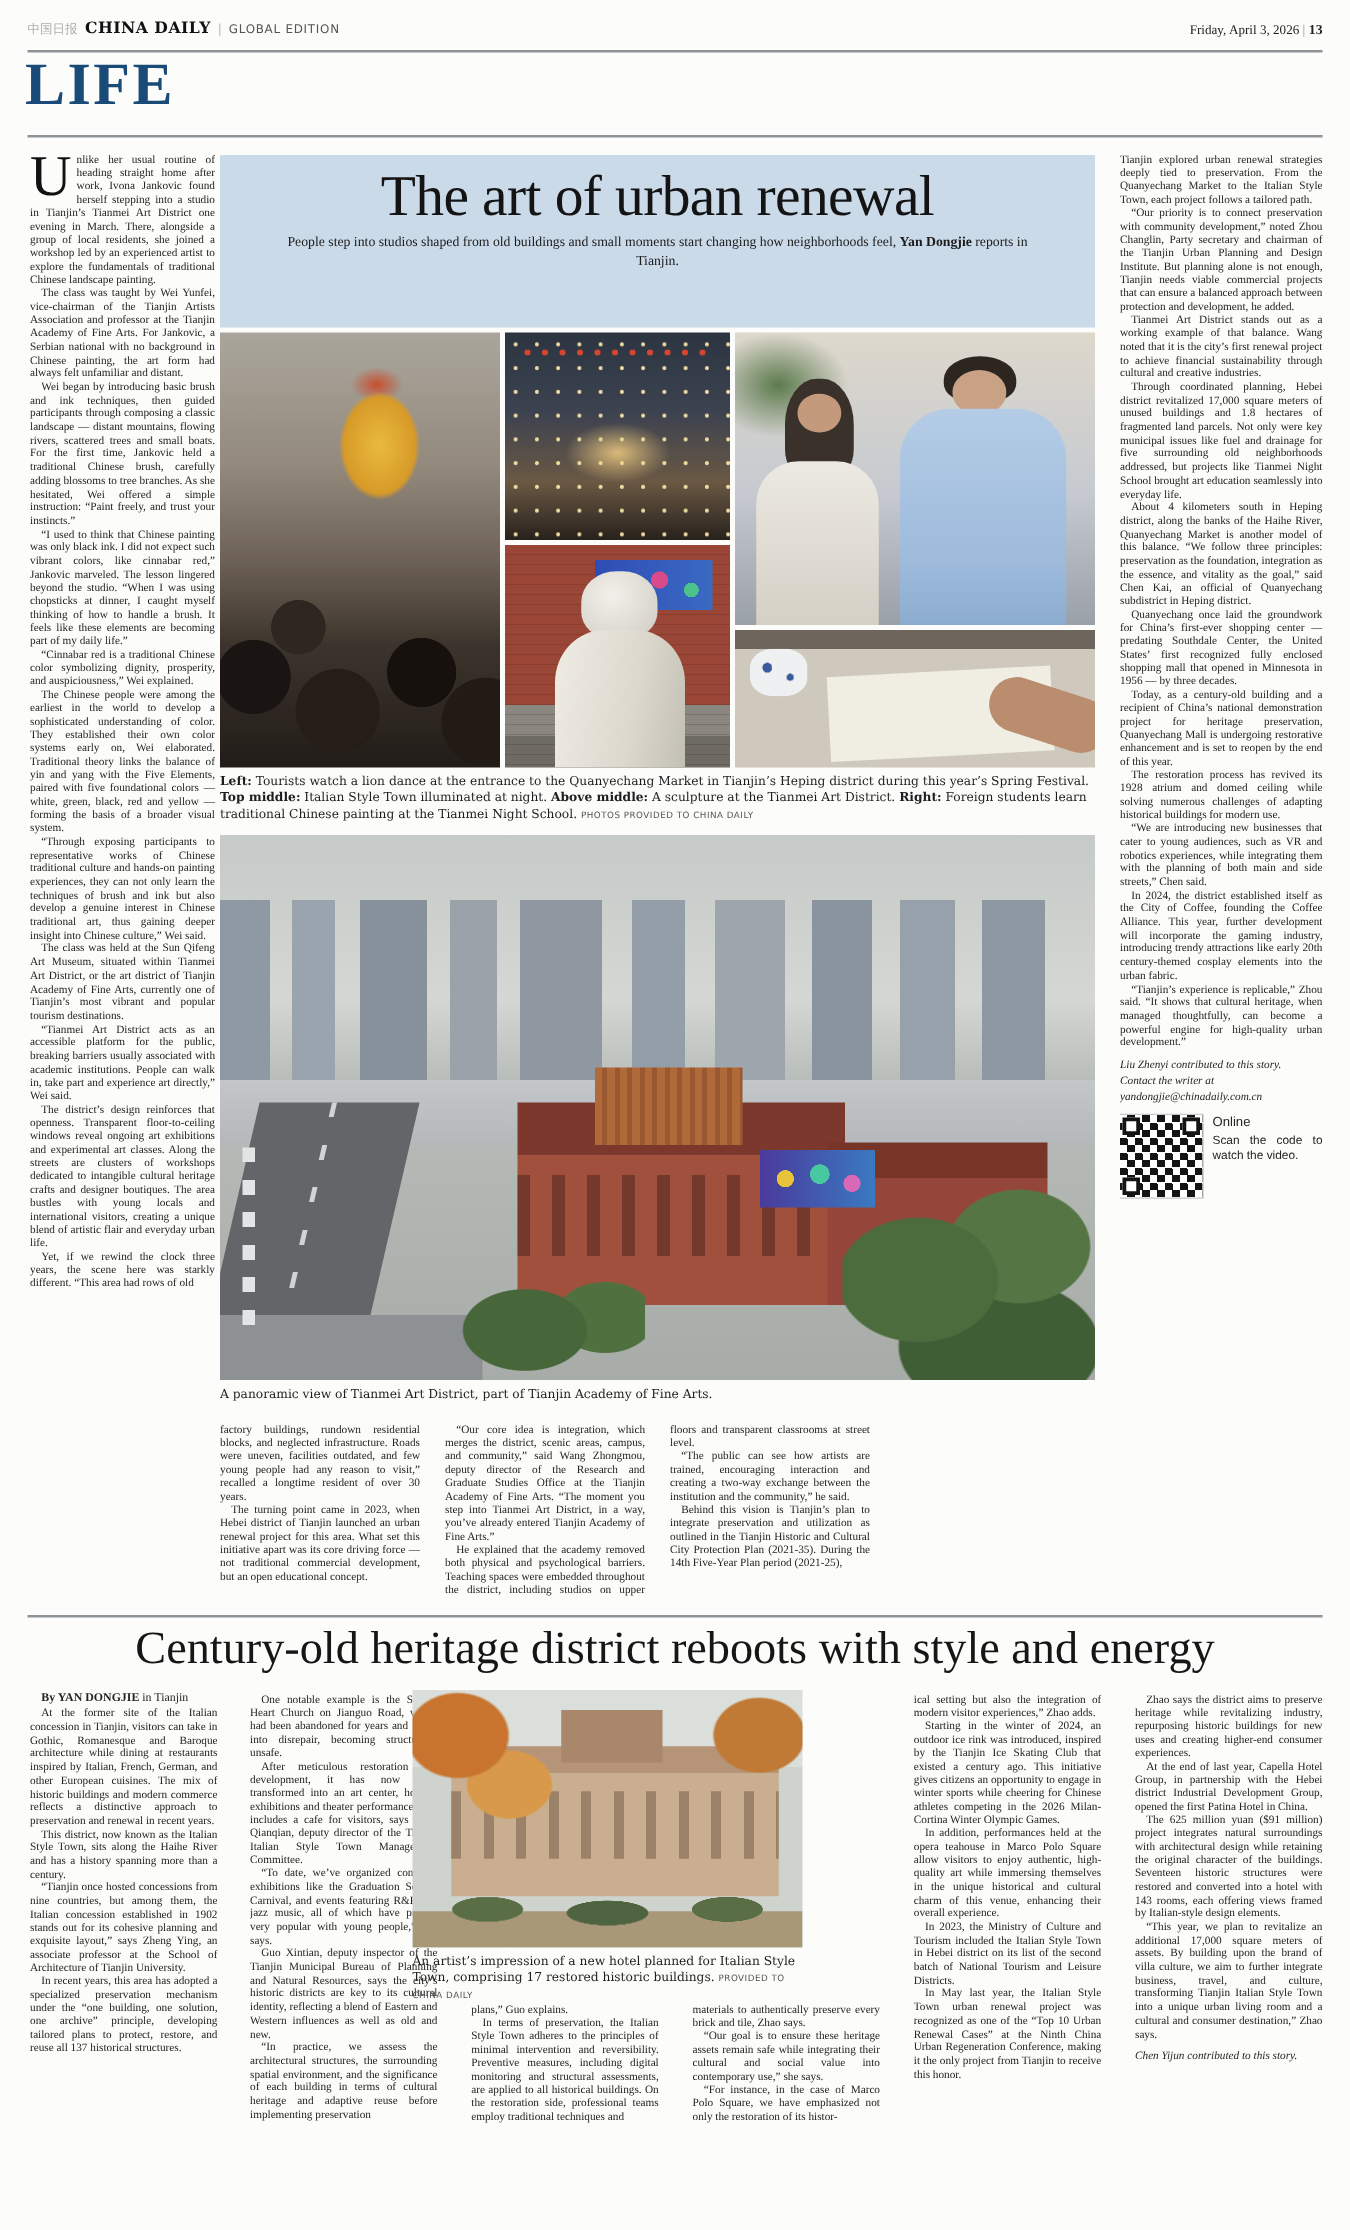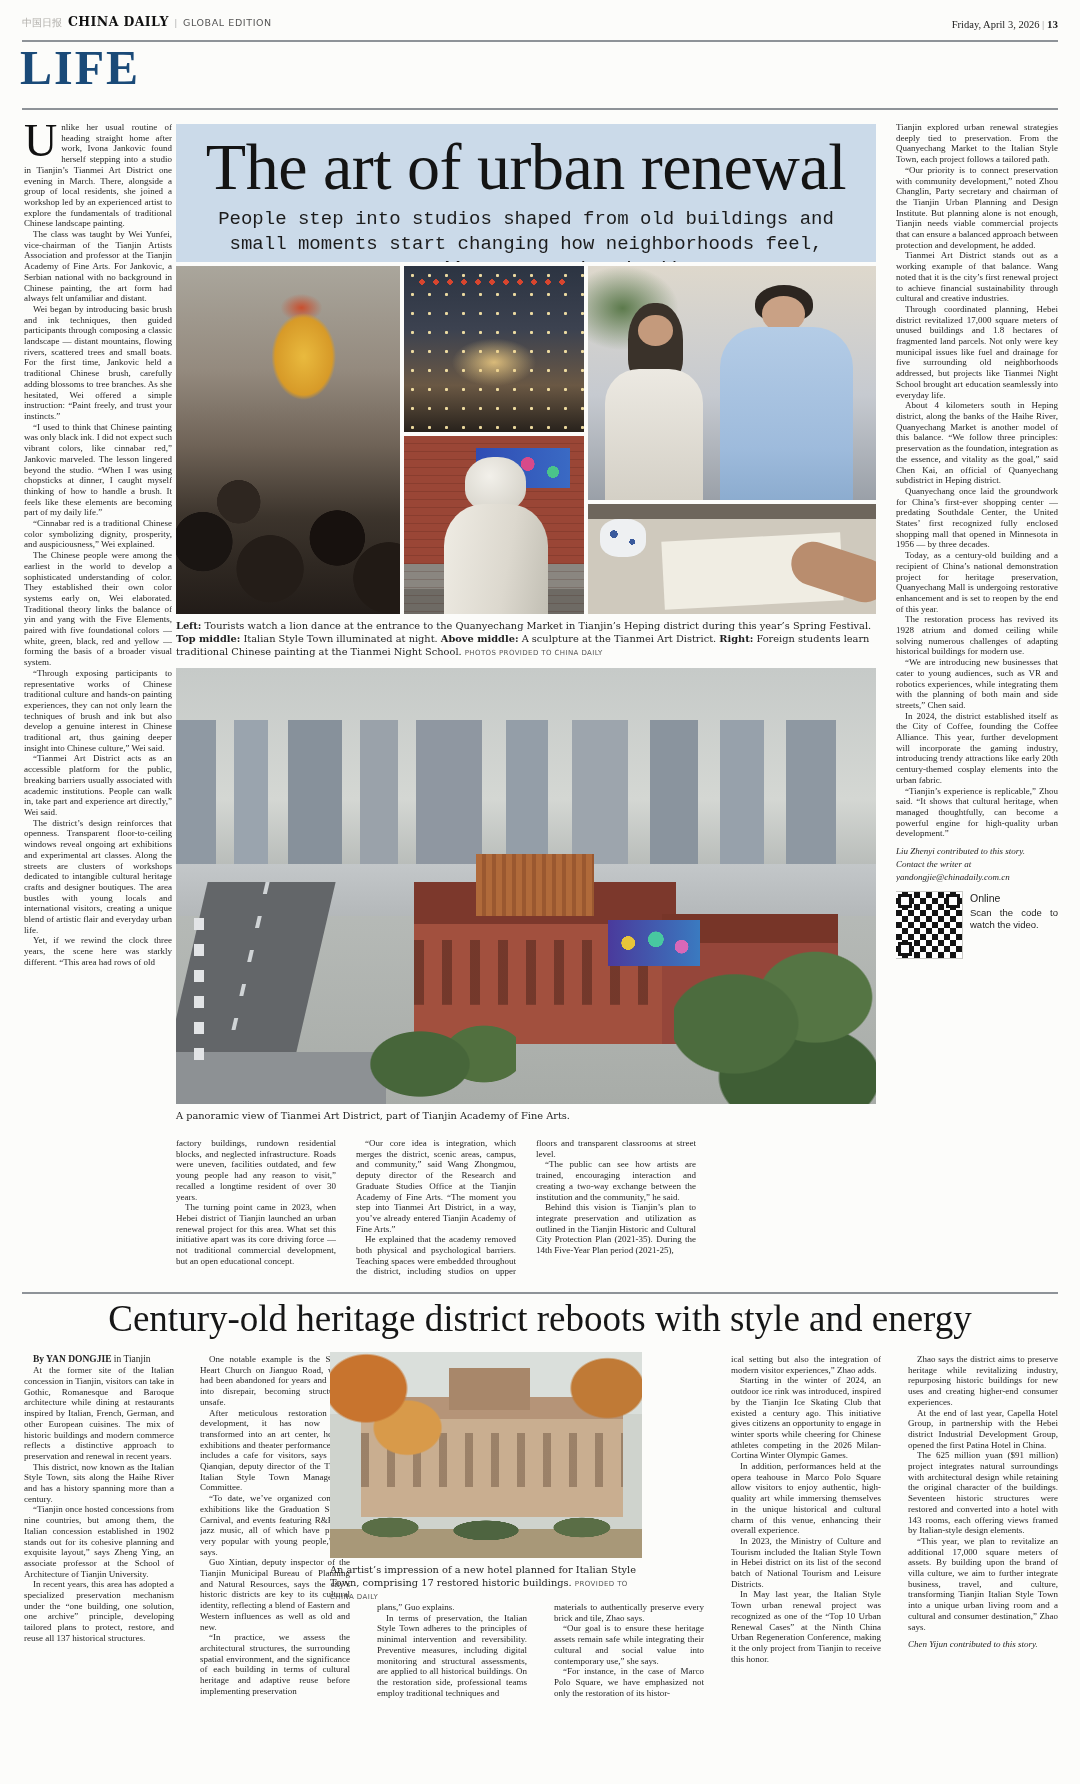--- a/index.html
+++ b/index.html
@@ -20,22 +20,22 @@
   .section-title{position:absolute;left:20px;top:44px;font-size:48px;font-weight:bold;color:#1a4a78;letter-spacing:2px;line-height:1;}
   
   .bt{font-size:9px;line-height:1.19;text-align:justify;color:#242424;}
   .bt p{margin:0;text-indent:9px;}
   .bt p.p-first{text-indent:0;}
   .bt p.italic{font-style:italic;text-indent:0;margin-top:7px;text-align:left;}
   .dropcap::first-letter{float:left;font-size:46px;line-height:36px;padding:1px 4px 0 0;color:#111;}
   .col1{position:absolute;left:24px;top:122px;width:148px;height:1164px;overflow:hidden;}
   
   .hbox{position:absolute;left:176px;top:124px;width:700px;height:138px;background:#cbdae9;text-align:center;overflow:hidden;}
-  .hbox h1{margin:10px 0 7px;font-size:66px;font-weight:normal;color:#141414;letter-spacing:-.5px;line-height:1;}
-  .standfirst{margin:0 auto;width:88%;font-family:Liberation Mono, monospace;font-size:19px;line-height:1.32;color:#1c1c1c;}
+  .hbox h1{margin:10px 0 7px;font-size:46px;font-weight:normal;color:#141414;letter-spacing:-.5px;line-height:1;}
+  .standfirst{margin:0 auto;width:88%;font-family:Liberation Serif, serif;font-size:11px;line-height:1.32;color:#1c1c1c;}
   
   .ph{position:absolute;overflow:hidden;background:#b8b4ac;}
   .shape{position:absolute;}
   .photo-grid{position:absolute;left:176px;top:266px;width:700px;height:348px;}
   .caption{font-family:"DejaVu Serif",serif;font-size:9.8px;line-height:1.32;color:#1e1e1e;}
   .caption strong{font-weight:bold;}
   .credit{font-family:"DejaVu Sans",sans-serif;font-size:7px;color:#555;letter-spacing:.4px;}
   .grid-caption{position:absolute;left:176px;top:620px;width:700px;margin:0;}
   .pano{position:absolute;left:176px;top:668px;width:700px;height:436px;background:linear-gradient(180deg,#c6cac8 0%,#d4d7d3 30%,#b9bdba 45%,#a8aca8 100%);}
   .pano-caption{position:absolute;left:176px;top:1110px;width:700px;margin:0;}
@@ -87,20 +87,21 @@
   <div class="rule r2"></div>
 
   <div class="col1 bt">
       <p class="p-first dropcap">Unlike her usual routine of heading straight home after work, Ivona Jankovic found herself stepping into a studio in Tianjin’s Tianmei Art District one evening in March. There, alongside a group of local residents, she joined a workshop led by an experienced artist to explore the fundamentals of traditional Chinese landscape painting.</p>
       <p>The class was taught by Wei Yunfei, vice-chairman of the Tianjin Artists Association and professor at the Tianjin Academy of Fine Arts. For Jankovic, a Serbian national with no background in Chinese painting, the art form had always felt unfamiliar and distant.</p>
       <p>Wei began by introducing basic brush and ink techniques, then guided participants through composing a classic landscape — distant mountains, flowing rivers, scattered trees and small boats. For the first time, Jankovic held a traditional Chinese brush, carefully adding blossoms to tree branches. As she hesitated, Wei offered a simple instruction: “Paint freely, and trust your instincts.”</p>
       <p>“I used to think that Chinese painting was only black ink. I did not expect such vibrant colors, like cinnabar red,” Jankovic marveled. The lesson lingered beyond the studio. “When I was using chopsticks at dinner, I caught myself thinking of how to handle a brush. It feels like these elements are becoming part of my daily life.”</p>
       <p>“Cinnabar red is a traditional Chinese color symbolizing dignity, prosperity, and auspiciousness,” Wei explained.</p>
       <p>The Chinese people were among the earliest in the world to develop a sophisticated understanding of color. They established their own color systems early on, Wei elaborated. Traditional theory links the balance of yin and yang with the Five Elements, paired with five foundational colors — white, green, black, red and yellow — forming the basis of a broader visual system.</p>
       <p>“Through exposing participants to representative works of Chinese traditional culture and hands-on painting experiences, they can not only learn the techniques of brush and ink but also develop a genuine interest in Chinese traditional art, thus gaining deeper insight into Chinese culture,” Wei said.</p>
+      <p>The class was held at the Sun Qifeng Art Museum, situated within Tianmei Art District, or the art district of Tianjin Academy of Fine Arts, currently one of Tianjin’s most vibrant and popular tourism destinations.</p>
       <p>“Tianmei Art District acts as an accessible platform for the public, breaking barriers usually associated with academic institutions. People can walk in, take part and experience art directly,” Wei said.</p>
       <p>The district’s design reinforces that openness. Transparent floor-to-ceiling windows reveal ongoing art exhibitions and experimental art classes. Along the streets are clusters of workshops dedicated to intangible cultural heritage crafts and designer boutiques. The area bustles with young locals and international visitors, creating a unique blend of artistic flair and everyday urban life.</p>
       <p>Yet, if we rewind the clock three years, the scene here was starkly different. “This area had rows of old</p>
     </div>
 
   <div class="hbox">
     <h1>The art of urban renewal</h1>
     <p class="standfirst"><span>People step into studios shaped from old buildings and small moments start changing how neighborhoods feel, </span><strong>Yan Dongjie</strong><span> reports in Tianjin.</span></p>
   </div>
 

